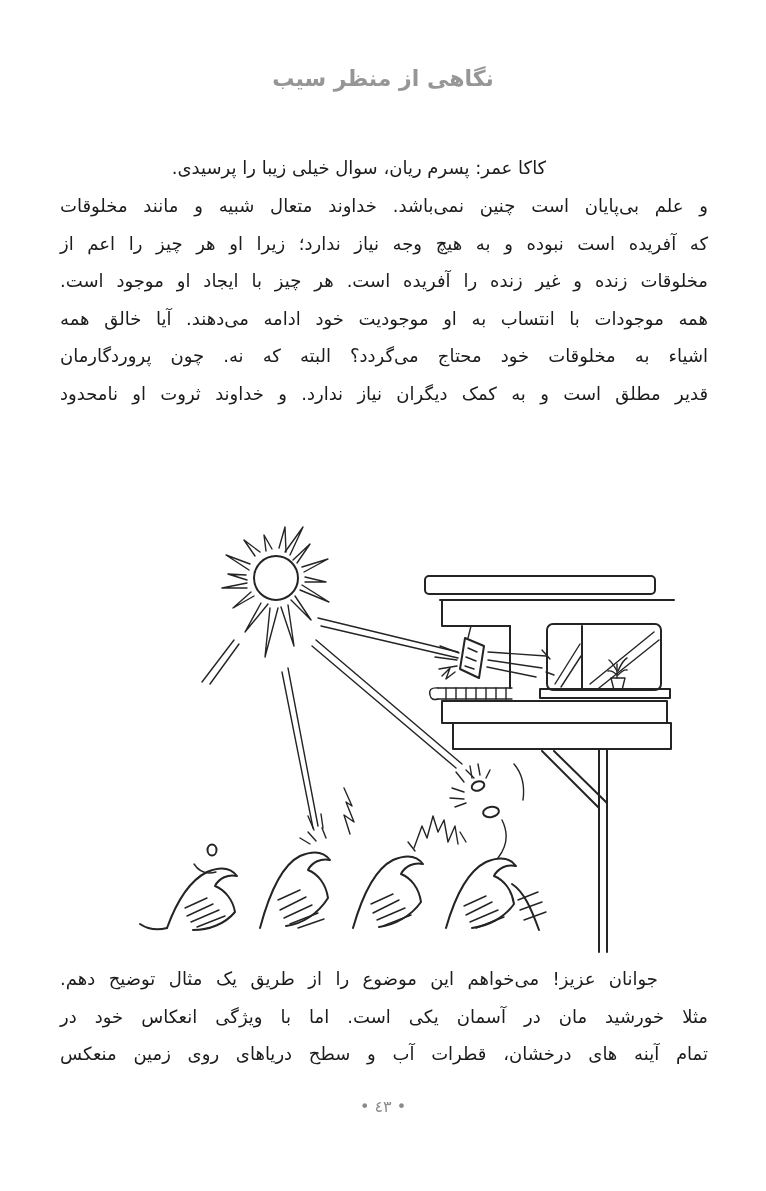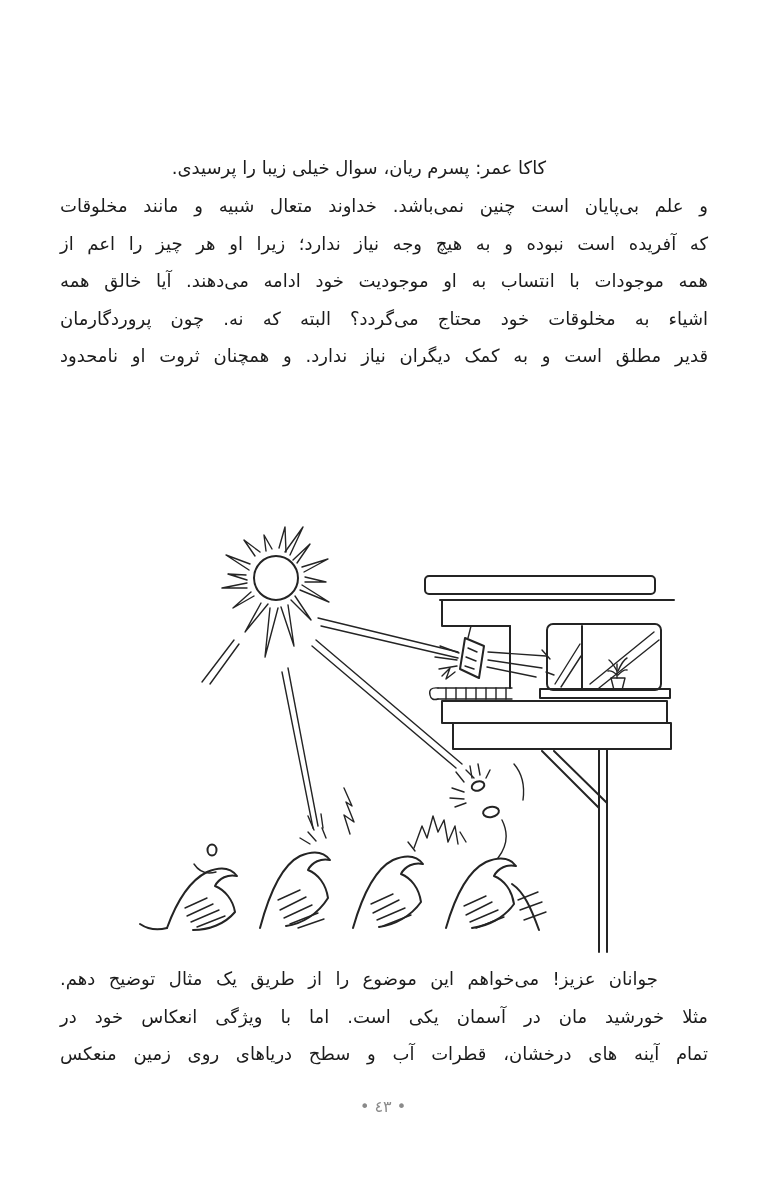--- a/index.html
+++ b/index.html
@@ -30,31 +30,33 @@
   figure.illus{position:absolute;left:122px;top:520px;width:560px;height:440px;margin:0;}
   figure.illus svg{display:block;}
   .ink{stroke:#242424;fill:none;stroke-width:2;stroke-linecap:round;stroke-linejoin:round;}
   .ink-thin{stroke:#242424;fill:none;stroke-width:1.4;stroke-linecap:round;stroke-linejoin:round;}
 </style>
 </head>
 <body>
 
 <div class="page">
 
+  <h1 class="title">نگاهی از منظر سیب</h1>
 
   <div class="textblock block-a">
     <div class="line indent">کاکا عمر: پسرم ریان، سوال خیلی زیبا را پرسیدی.</div>
   </div>
 
   <div class="textblock block-b">
     <div class="line just">و علم بی‌پایان است چنین نمی‌باشد. خداوند متعال شبیه و مانند مخلوقات</div>
     <div class="line just">که آفریده است نبوده و به هیچ وجه نیاز ندارد؛ زیرا او هر چیز را اعم از</div>
+    <div class="line just">مخلوقات زنده و غیر زنده را آفریده است. هر چیز با ایجاد او موجود است.</div>
     <div class="line just">همه موجودات با انتساب به او موجودیت خود ادامه می‌دهند. آیا خالق همه</div>
     <div class="line just">اشیاء به مخلوقات خود محتاج می‌گردد؟ البته که نه. چون پروردگارمان</div>
-    <div class="line just">قدیر مطلق است و به کمک دیگران نیاز ندارد. و همچنان ثروت او نامحدود</div>
+    <div class="line just">قدیر مطلق است و به کمک دیگران نیاز ندارد. و خداوند ثروت او نامحدود</div>
   </div>
 
   <figure class="illus">
     <svg width="560" height="440" viewBox="0 0 560 440" xmlns="http://www.w3.org/2000/svg">
 
       <g>
         <circle class="ink" cx="154" cy="58" r="22" stroke-width="2.6"></circle>
       </g>
       <g class="ink-thin">
         <path d="M164,32 L163,7 L157,28"></path>

